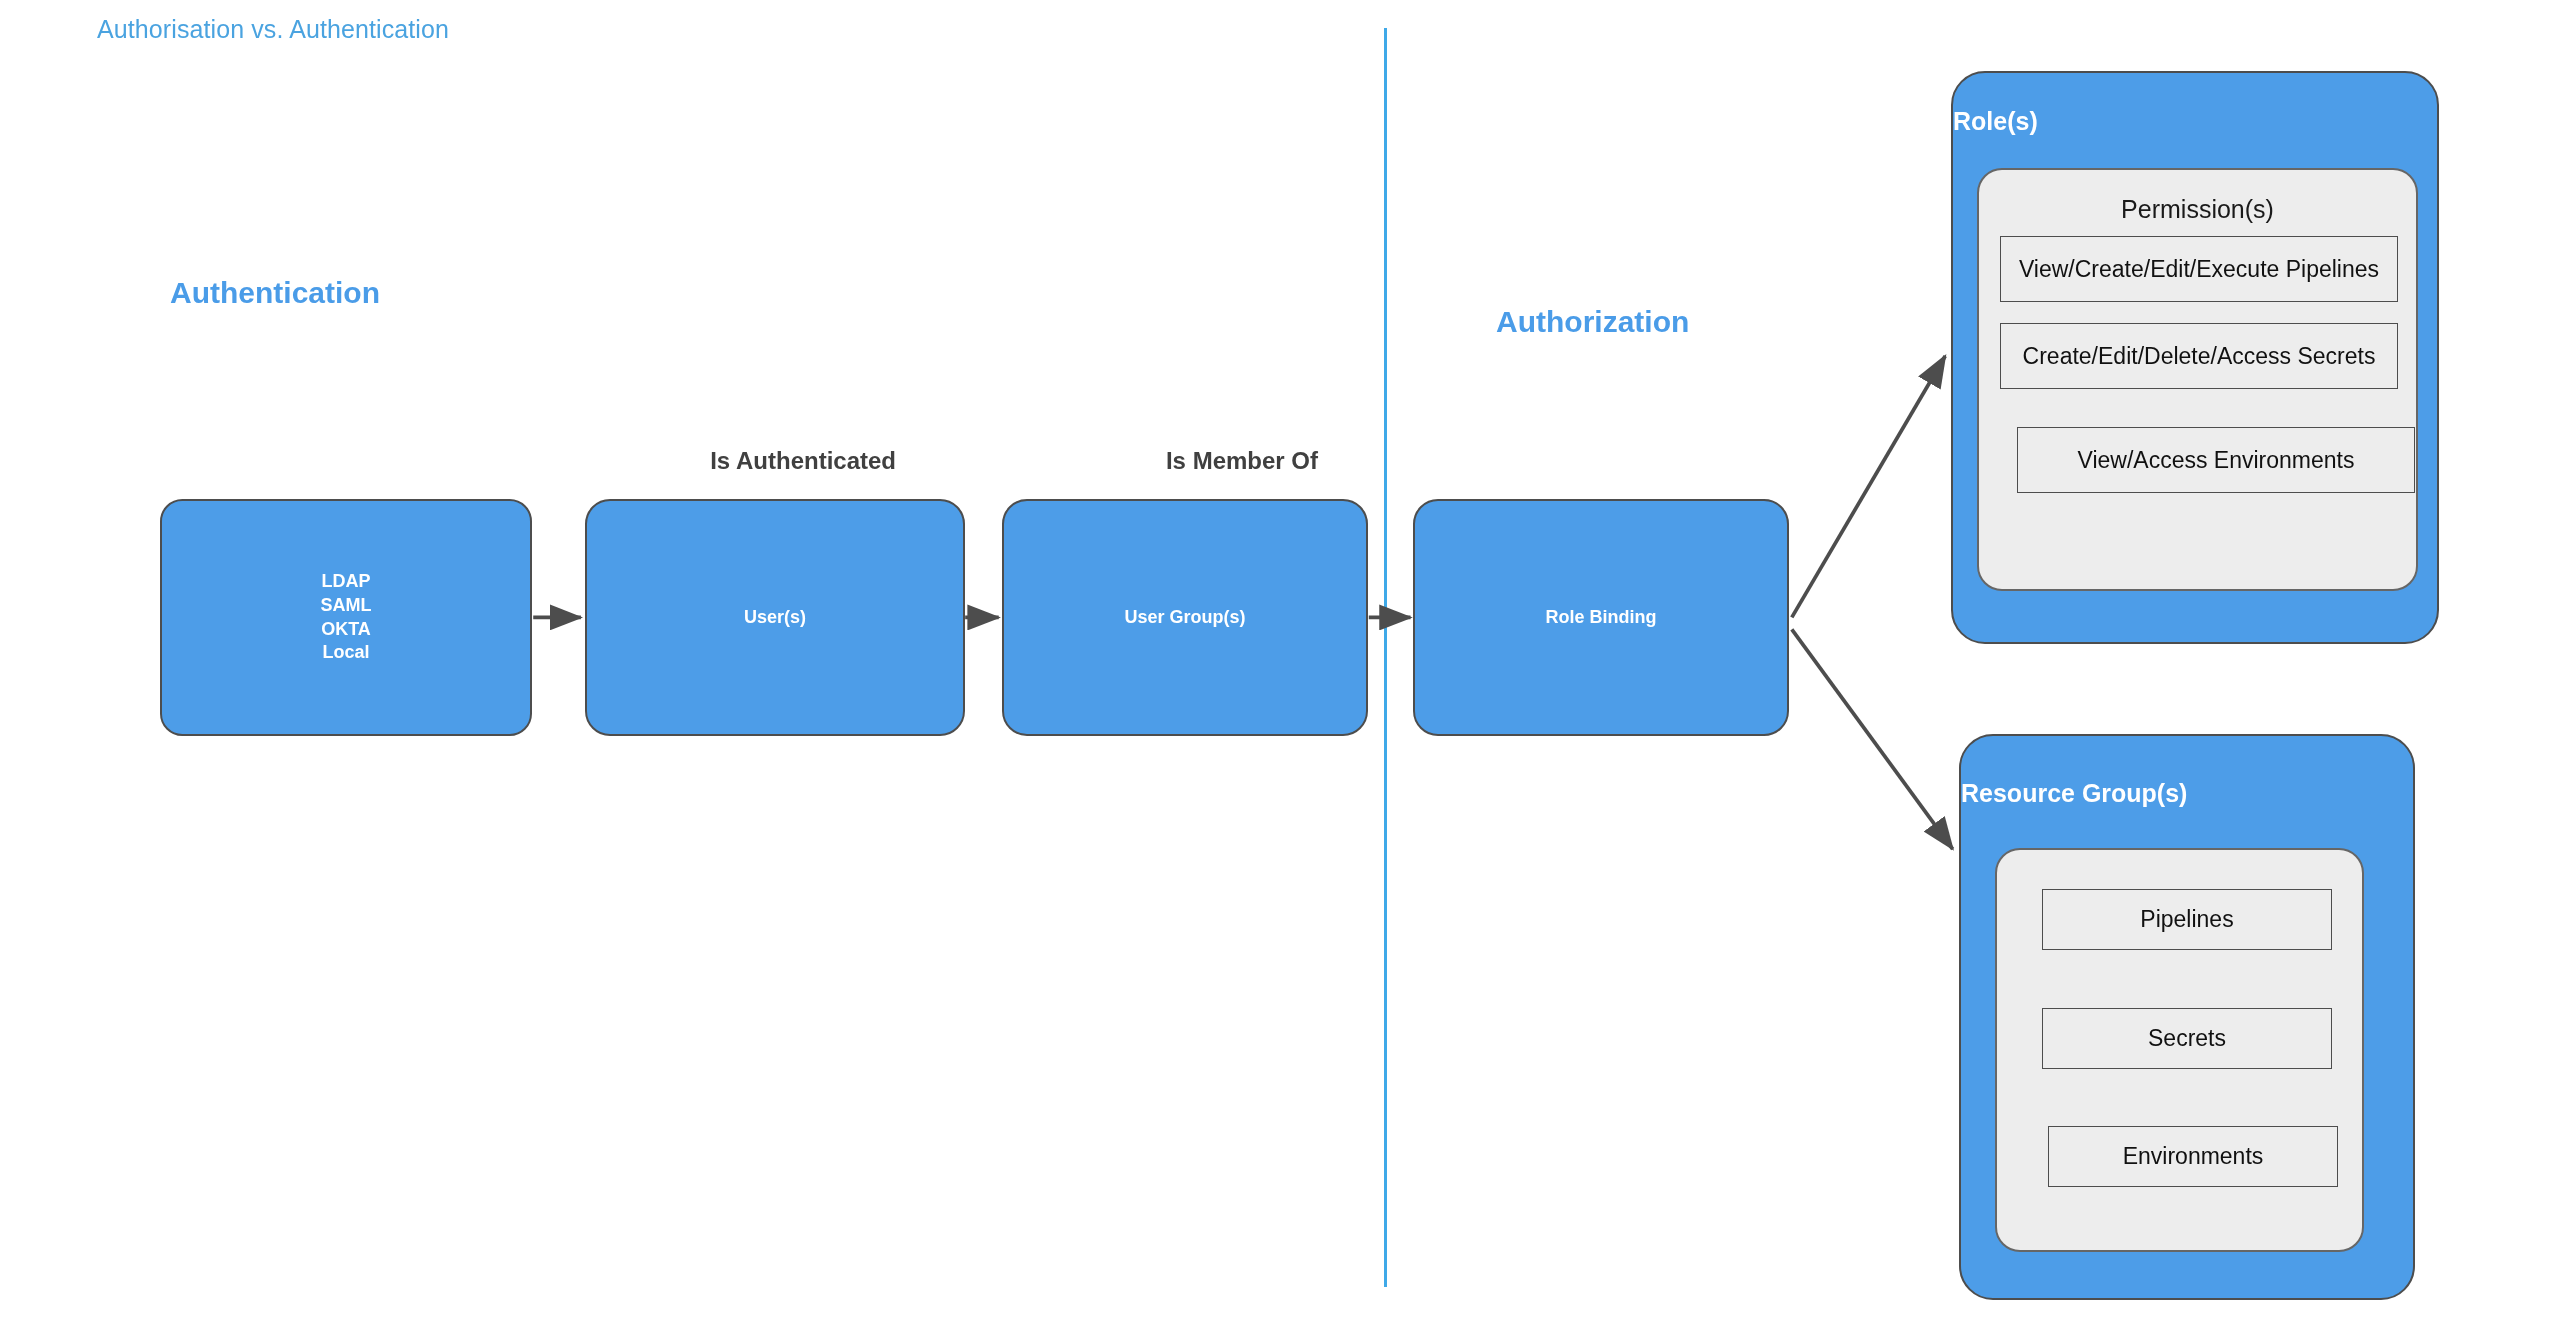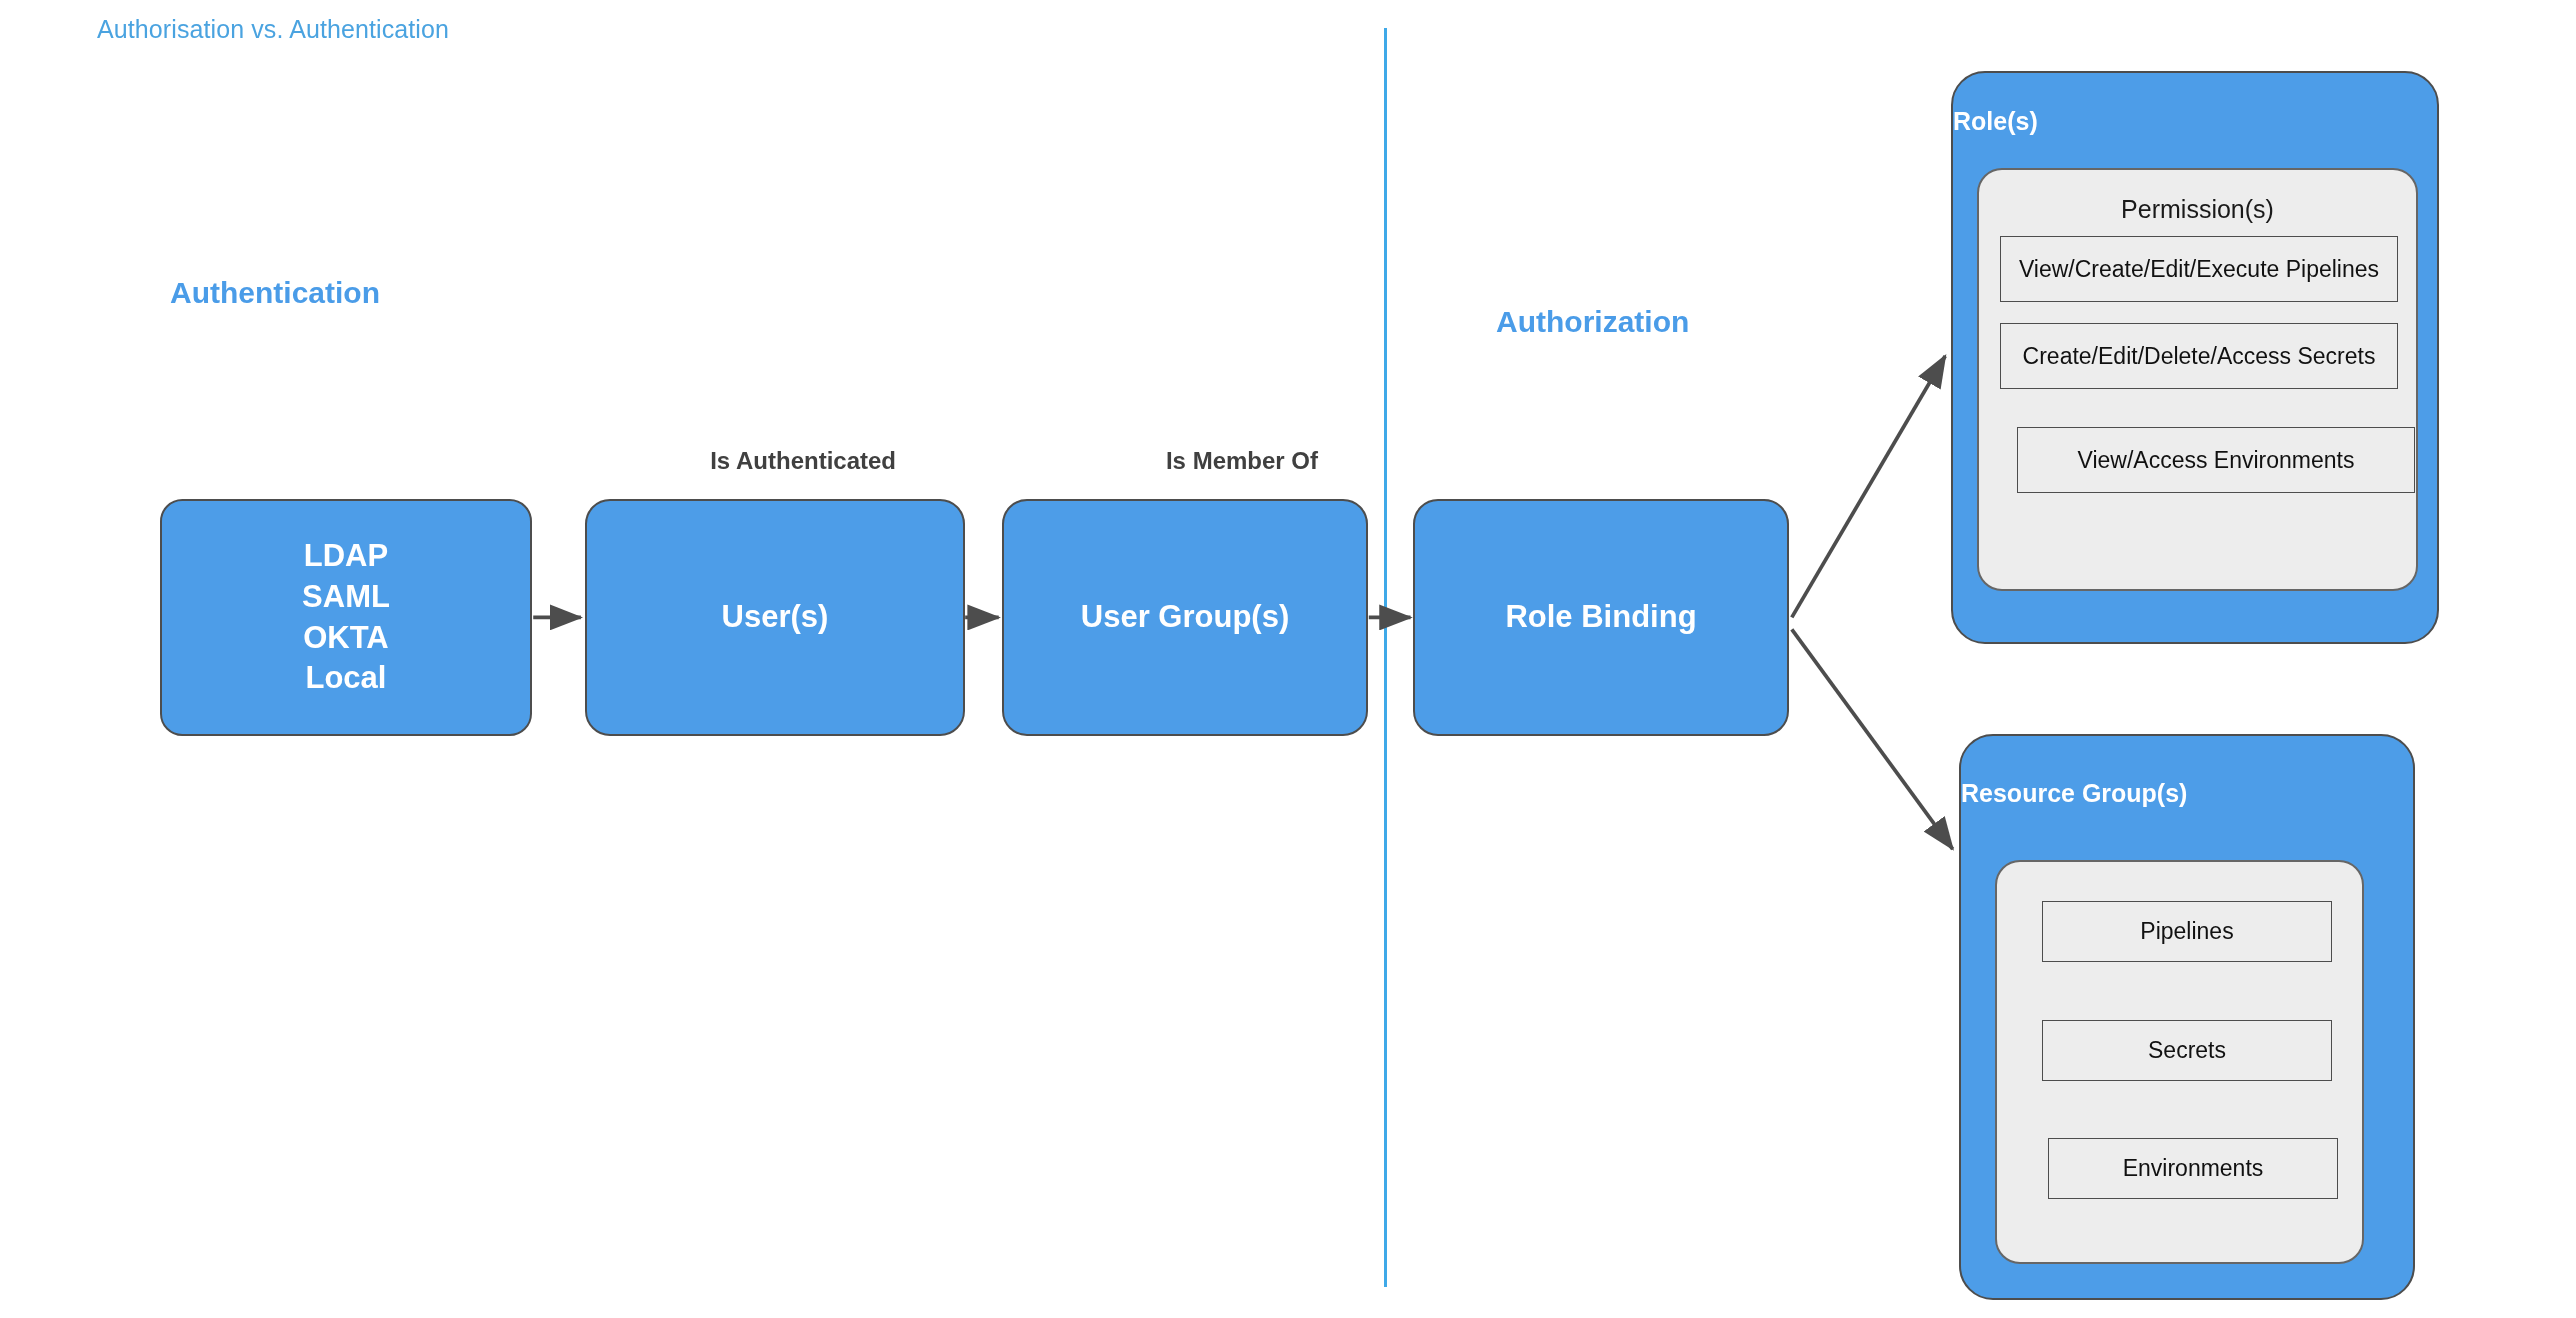--- a/index.html
+++ b/index.html
@@ -54,21 +54,21 @@
     position: absolute;
     background: #4d9de8;
     border: 2.2px solid #4d4d4d;
     border-radius: 25px;
     box-sizing: border-box;
     display: flex;
     align-items: center;
     justify-content: center;
     color: #ffffff;
     font-weight: bold;
-    font-size: 31px;
+    font-size: 18px;
     text-align: center;
     line-height: 1.32;
   }
   .flow-box .multi {
     display: block;
   }
 
   
   .group-card {
     position: absolute;
@@ -183,21 +183,21 @@
       <div class="item-box" style="left:38px; top:257px; width:398px; height:66px;">
         <span>View/Access Environments</span>
       </div>
     </div>
   </div>
 
   <div class="group-card" style="left:1959px; top:734px; width:456px; height:566px;">
 
     <div class="group-card-title" style="top:43px;">Resource Group(s)</div>
 
-    <div class="inner-card" style="left:34px; top:112px; width:369px; height:404px;margin-top:12px;">
+    <div class="inner-card" style="left:34px; top:112px; width:369px; height:404px;">
 
       <div class="item-box" style="left:45px; top:39px; width:290px; height:61px;">
         <span>Pipelines</span>
       </div>
 
       <div class="item-box" style="left:45px; top:158px; width:290px; height:61px;">
         <span>Secrets</span>
       </div>
 
       <div class="item-box" style="left:51px; top:276px; width:290px; height:61px;">

